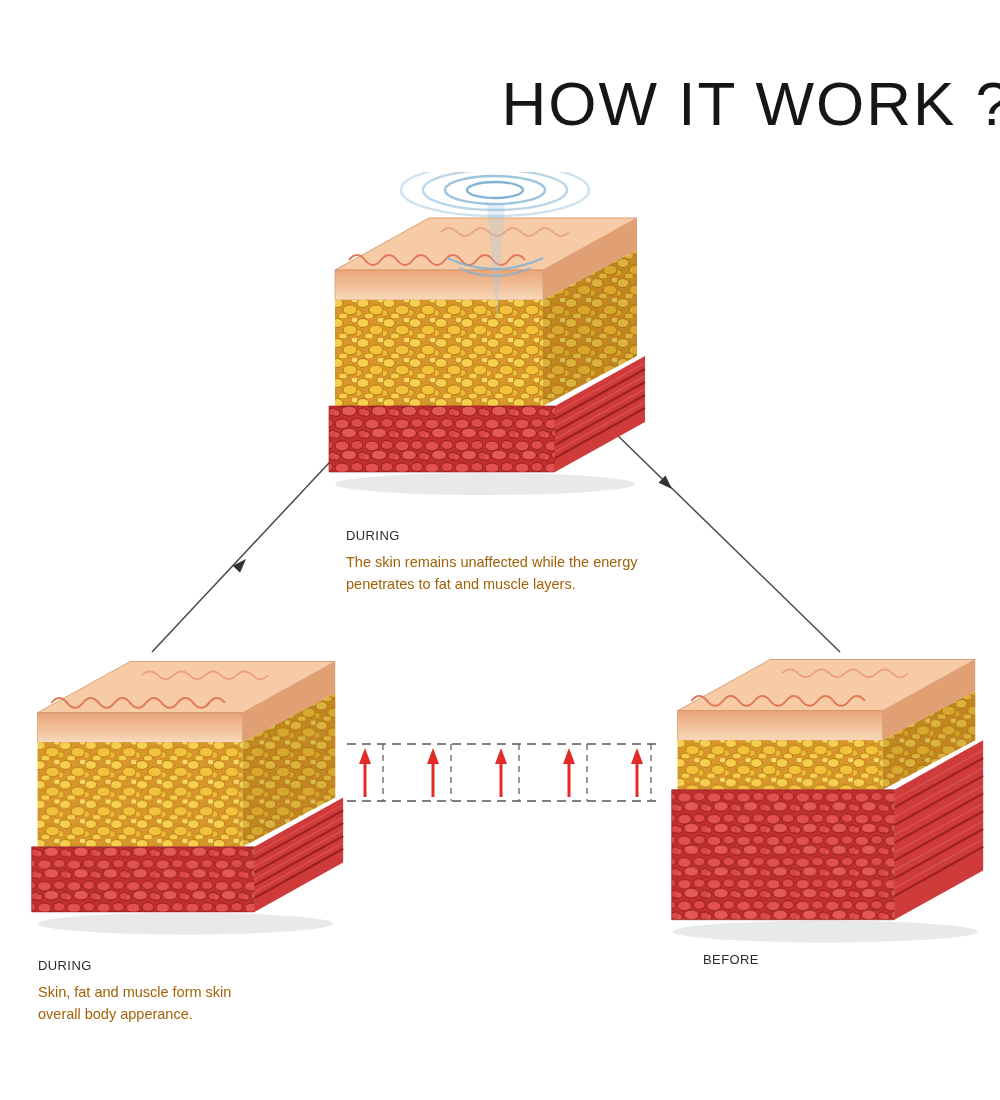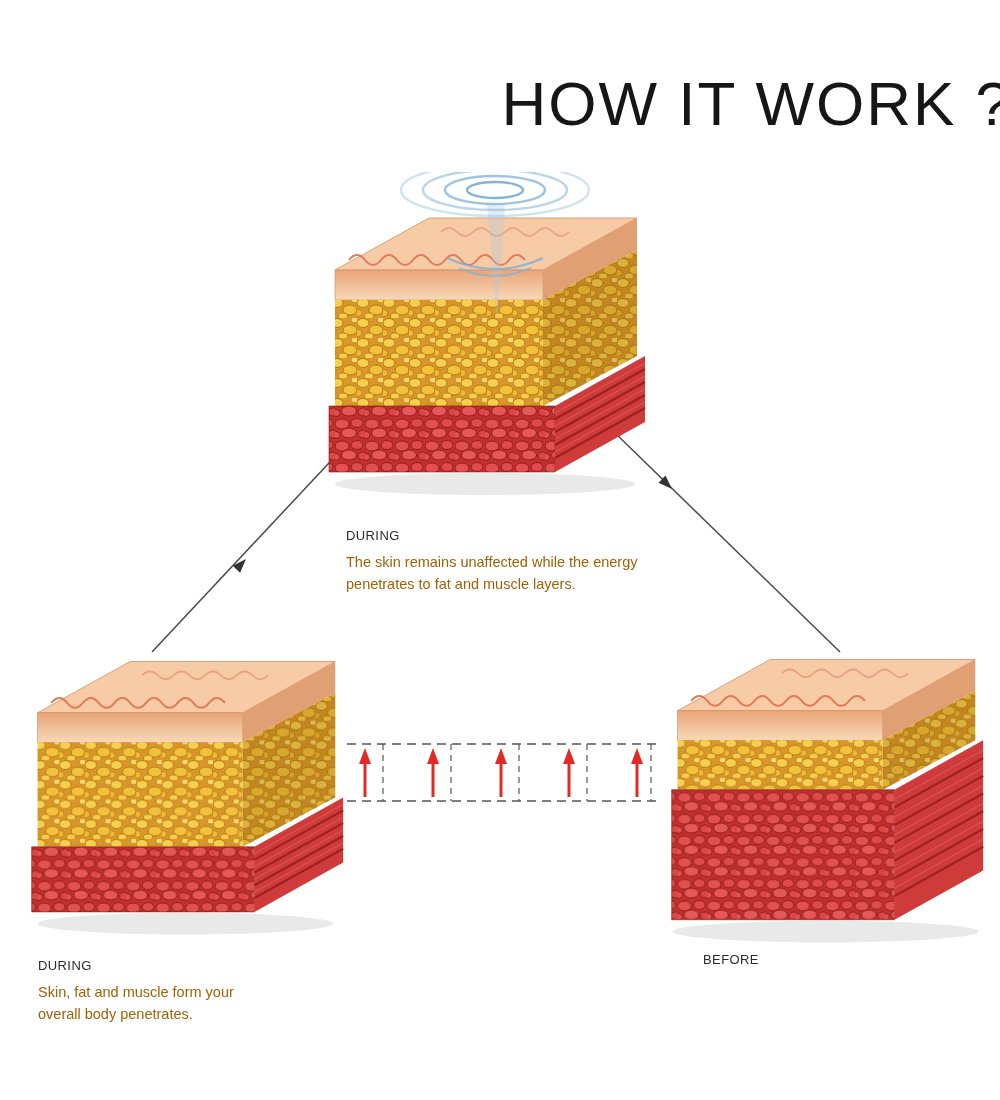--- a/index.html
+++ b/index.html
@@ -150,18 +150,18 @@
   </svg>
 </div>
 
 <div class="caption cap-during">
   <p class="lbl">DURING</p>
   <p class="txt">The skin remains unaffected while the energy penetrates to fat and muscle layers.</p>
 </div>
 
 <div class="caption cap-before">
   <p class="lbl">DURING</p>
-  <p class="txt">Skin, fat and muscle form your overall body penetrates.</p>
+  <p class="txt">Skin, fat and muscle form skin overall body apperance.</p>
 </div>
 
 <div class="caption cap-after">
   <p class="lbl">BEFORE</p>
 </div>
 
 </body></html>

